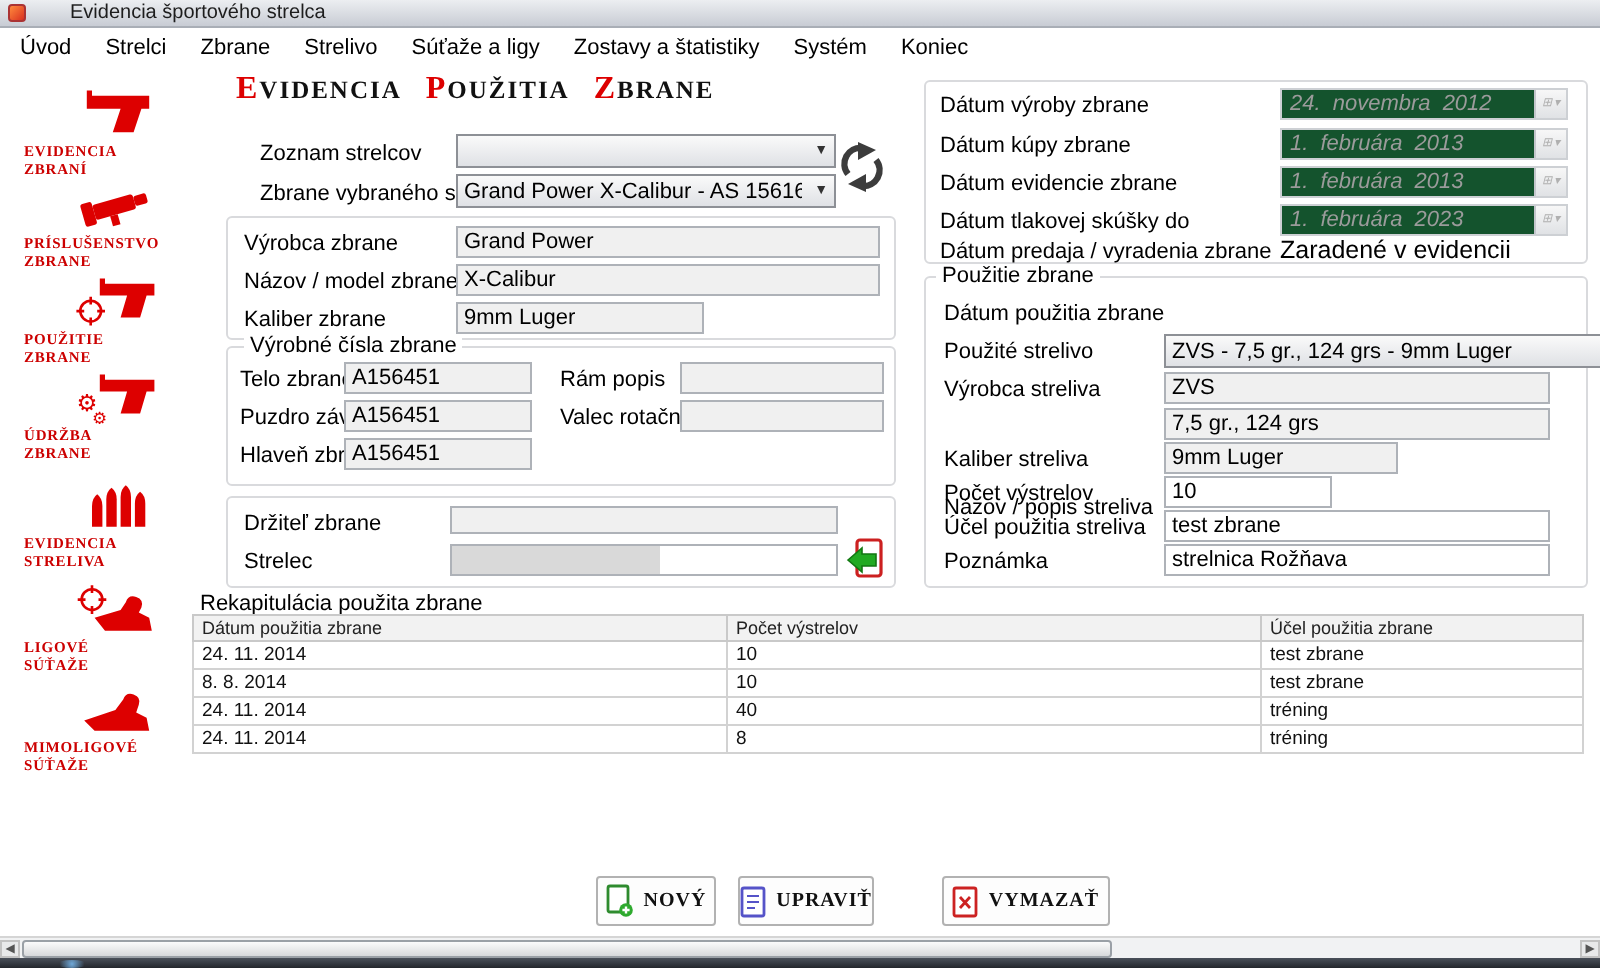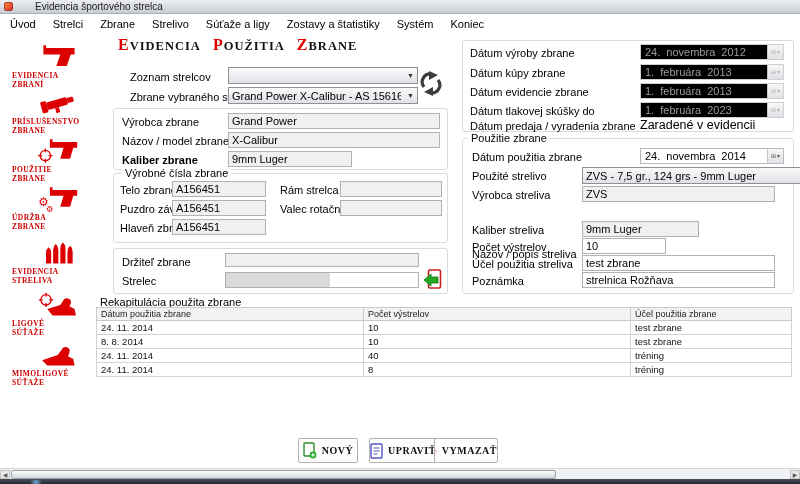--- a/index.html
+++ b/index.html
@@ -48,21 +48,21 @@
 
   .datepick { position:absolute; height:16px; border:1px solid #b6bac0; background:#fff;
               cursor:pointer; }
   .datepick .dtxt { position:absolute; left:4px; top:1px; font-size:11px; word-spacing:3px;
                     color:#000; white-space:nowrap; }
   .datepick .dbtn { position:absolute; right:0; top:0; bottom:0; width:16px;
                     border-left:1px solid #c3c6cb; background:linear-gradient(#f7f7f7,#e0e2e5);
                     display:flex; align-items:center; justify-content:center; gap:1px; }
   .datepick .dbtn span { font-size:6px; color:#555; line-height:1; }
   .datepick.disabled .dtxt { color:#9b9b9b; }
-  .datepick.disabled { background:#000000; border-color:#cdd0d4; }
+  .datepick.disabled { background:#14532d; border-color:#cdd0d4;font-style:italic; }
   .datepick.disabled .dbtn span { color:#b0b0b0; }
 
   .groupbox { position:absolute; border:1px solid #d9dadd; border-radius:3px; }
   .grouplabel { position:absolute; font-size:11px; color:#000; background:#fff; padding:0 3px;
                 white-space:nowrap; }
 
   
   .recap-table { position:absolute; left:96px; top:307px; width:695px; border-collapse:collapse;
                  table-layout:fixed; }
   .recap-table th { background:#f2f2f2; border:1px solid #c9c9c9; font-weight:normal;
@@ -204,28 +204,28 @@
     <polygon points="9,1 18,5 9,10" fill="#3c3c3c"></polygon>
     <path d="M18 10 A8 8 0 0 1 11 23" fill="none" stroke="#3c3c3c" stroke-width="3.2"></path>
     <polygon points="13,17 4,22 13,26" fill="#3c3c3c"></polygon>
   </svg>
 
   <div class="groupbox" style="left:113px; top:108px; width:335px; height:62px;"></div>
   <div class="lbl" style="left:122px; top:116px;">Výrobca zbrane</div>
   <div class="field" style="left:228px; top:113px; width:212px;">Grand Power</div>
   <div class="lbl" style="left:122px; top:135px;">Názov / model zbrane</div>
   <div class="field" style="left:228px; top:132px; width:212px;">X-Calibur</div>
-  <div class="lbl" style="left:122px; top:154px;font-weight:bold;">Kaliber zbrane</div>
+  <div class="lbl" style="left:122px; top:154px;">Kaliber zbrane</div>
   <div class="field" style="left:228px; top:151px; width:124px;">9mm Luger</div>
 
   <div class="groupbox" style="left:113px; top:173px; width:335px; height:70px;"></div>
   <div class="grouplabel" style="left:122px; top:167px;">Výrobné čísla zbrane</div>
   <div class="lbl" style="left:120px; top:184px;">Telo zbrane</div>
   <div class="field" style="left:172px; top:181px; width:94px;">A156451</div>
-  <div class="lbl" style="left:280px; top:184px;">Rám strelca</div>
+  <div class="lbl" style="left:280px; top:184px;">Rám popis</div>
   <div class="field" style="left:340px; top:181px; width:102px;"></div>
   <div class="lbl" style="left:120px; top:203px;">Puzdro záveru</div>
   <div class="field" style="left:172px; top:200px; width:94px;">A156451</div>
   <div class="lbl" style="left:280px; top:203px;">Valec rotačný</div>
   <div class="field" style="left:340px; top:200px; width:102px;"></div>
   <div class="lbl" style="left:120px; top:222px;">Hlaveň zbrane</div>
   <div class="field" style="left:172px; top:219px; width:94px;">A156451</div>
 
   <div class="groupbox" style="left:113px; top:248px; width:335px; height:46px;"></div>
   <div class="lbl" style="left:122px; top:256px;">Držiteľ zbrane</div>
@@ -278,38 +278,32 @@
       </span>
   </div>
 
   <div class="lbl" style="left:470px; top:120px;">Dátum predaja / vyradenia zbrane</div>
   <div class="lbl" style="left:640px; top:118px; font-size:12.5px;">Zaradené v evidencii</div>
 
   <div class="groupbox" style="left:462px; top:138px; width:332px; height:156px;"></div>
   <div class="grouplabel" style="left:468px; top:132px;">Použitie zbrane</div>
 
   <div class="lbl" style="left:472px; top:151px;">Dátum použitia zbrane</div>
-  <div class="datepick" style="left:640px; top:148px; width:144px;">
-    <span class="dtxt">24. novembra 2014</span>
-    <span class="dbtn">
-        <span>⊞</span>
-        <span>▾</span>
-      </span>
-  </div>
 
   <div class="lbl" style="left:472px; top:170px;">Použité strelivo</div>
   <div class="combo" style="left:582px; top:167px; width:243px;">
     <span class="txt">ZVS - 7,5 gr., 124 grs - 9mm Luger</span>
       <span class="arr">▼</span>
   </div>
 
   <div class="lbl" style="left:472px; top:189px;">Výrobca streliva</div>
   <div class="field" style="left:582px; top:186px; width:193px;">ZVS</div>
 
   <div class="lbl" style="left:472px; top:207px;margin-top:41px;">Názov / popis streliva</div>
+  <div class="field" style="left:582px; top:204px; width:193px;">7,5 gr., 124 grs</div>
 
   <div class="lbl" style="left:472px; top:224px;">Kaliber streliva</div>
   <div class="field" style="left:582px; top:221px; width:117px;">9mm Luger</div>
 
   <div class="lbl" style="left:472px; top:241px;">Počet výstrelov</div>
   <div class="field white" style="left:582px; top:238px; width:84px;">10</div>
 
   <div class="lbl" style="left:472px; top:258px;">Účel použitia streliva</div>
   <div class="field white" style="left:582px; top:255px; width:193px;">test zbrane</div>
 
@@ -364,21 +358,21 @@
   </div>
 
   <div class="btn-action" style="left:369px; width:68px;">
     <svg width="13" height="16" viewBox="0 0 13 16">
       <rect x="1" y="1" width="11" height="14" rx="1" fill="#fff" stroke="#5553c8" stroke-width="1.4"></rect>
       <path d="M3.5 5 H9.5 M3.5 8 H9.5 M3.5 11 H7.5" stroke="#5553c8" stroke-width="1.1"></path>
     </svg>
     <span>UPRAVIŤ</span>
   </div>
 
-  <div class="btn-action" style="left:434px; width:64px;">
+  <div class="btn-action" style="left:471px; width:84px;">
     <svg width="13" height="16" viewBox="0 0 13 16">
       <rect x="1" y="1" width="11" height="14" rx="1" fill="#fff" stroke="#cc2222" stroke-width="1.4"></rect>
       <path d="M4 5.5 L9 11 M9 5.5 L4 11" stroke="#cc2222" stroke-width="1.4"></path>
     </svg>
     <span>VYMAZAŤ</span>
   </div>
 
   <div class="hscroll">
     <div class="hs-arrow" style="left:0;">◀</div>
     <div class="hs-thumb"></div>

